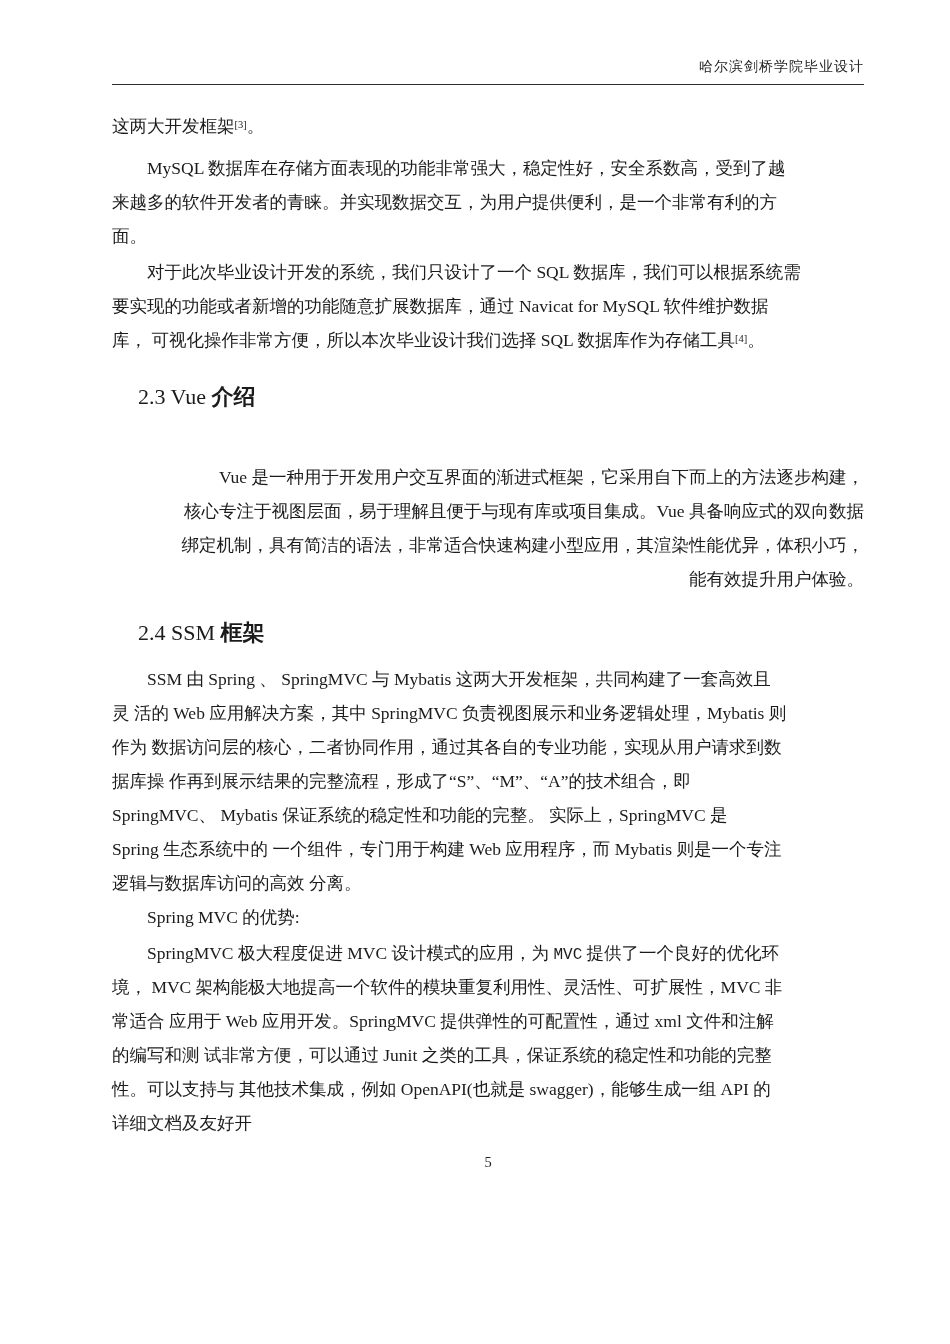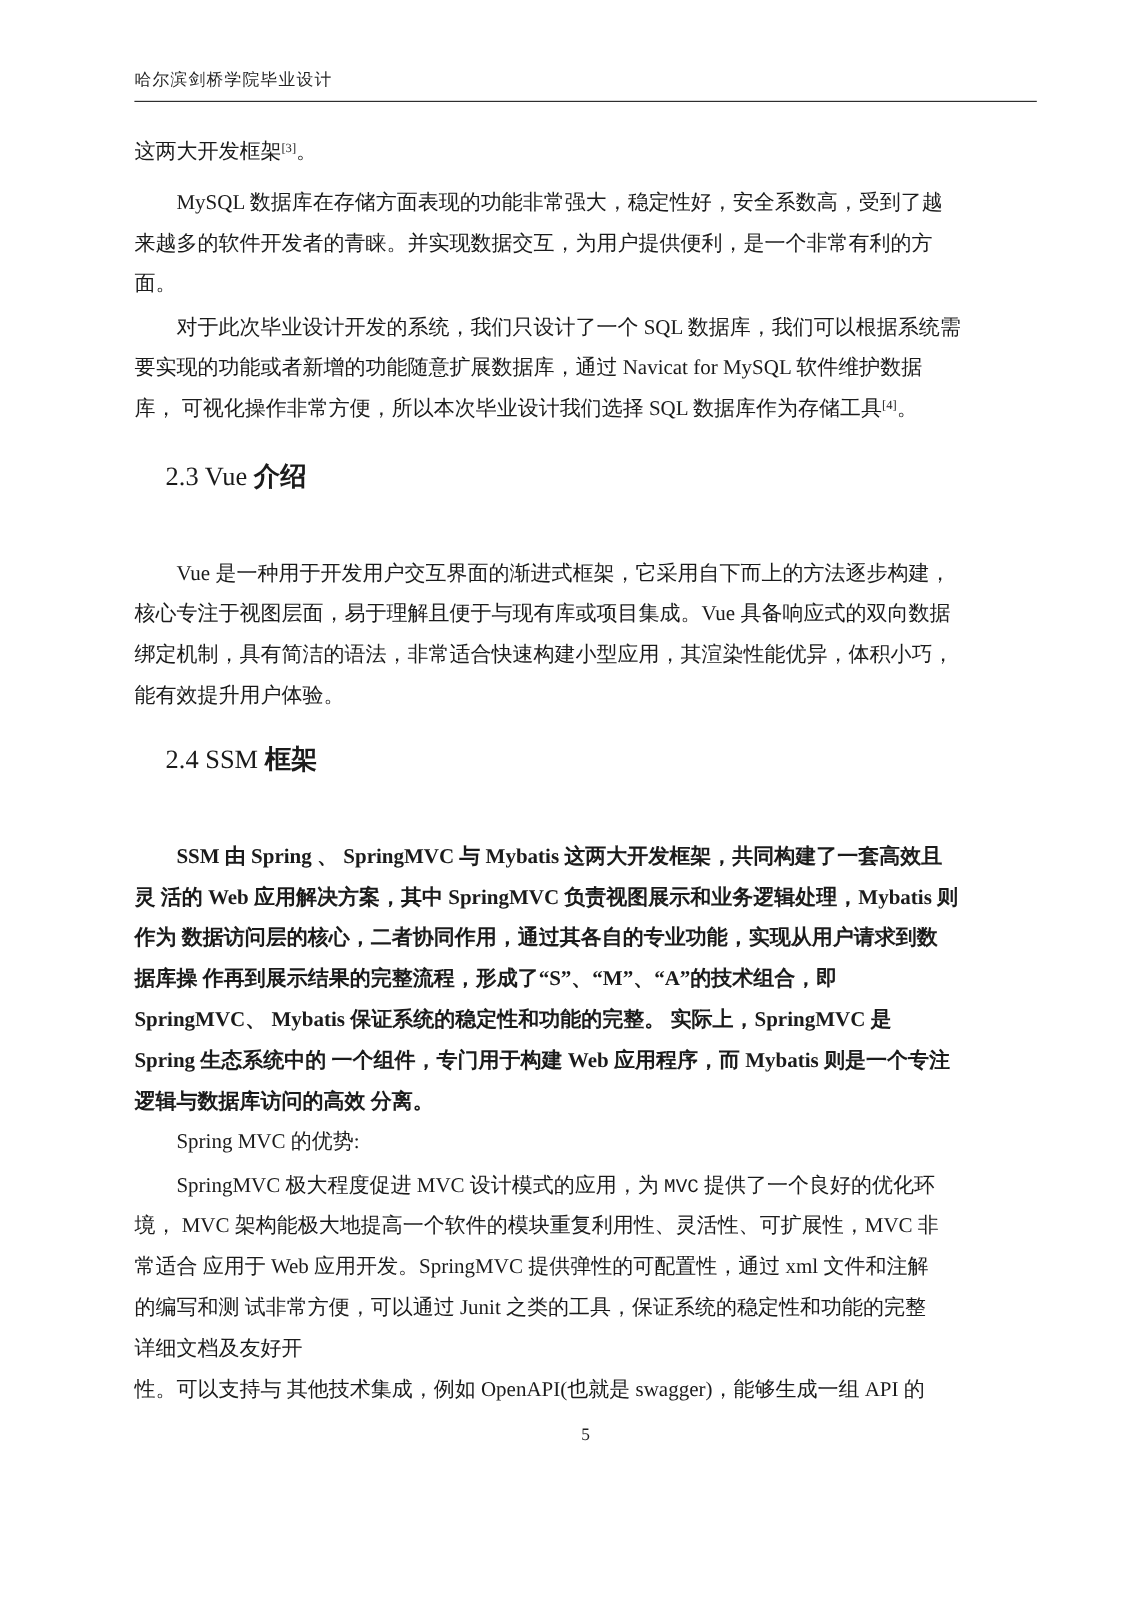--- a/index.html
+++ b/index.html
@@ -19,21 +19,21 @@
     margin-left: 112px;
     width: 752px;
   }
   
   header {
     border-bottom: 1.5px solid #2e2e2e;
   }
   .header-title {
     padding-top: 58px;
     padding-bottom: 8px;
-    text-align: left;
+    text-align: right;
     font-size: 14px;
     letter-spacing: 1px;
     color: #1f1f1f;
   }
   
   .para {
     font-size: 17.5px;
   }
   .line {
     height: 34px;
@@ -65,23 +65,23 @@
   }
   .heading .hc {
     font-family: "Liberation Sans", "DejaVu Sans", sans-serif;
     font-weight: bold;
   }
   
   [data-name="para-core-elements"]      { margin-top: 24px; }
   [data-name="para-mysql"]              { margin-top: 8px; }
   [data-name="para-sql-database"]       { margin-top: 2px; }
   [data-name="heading-2-3-vue"]         { margin-top: 25px; }
-  [data-name="para-vue"]                { margin-top: 48px; }
+  [data-name="para-vue"]                { margin-top: 48px; text-align: right; }
   [data-name="heading-2-4-ssm"]         { margin-top: 22px; }
-  [data-name="para-ssm"]                { margin-top: 48px; font-weight: bold; }
+  [data-name="para-ssm"]                { margin-top: 14px; }
   [data-name="para-springmvc-advantages"] { margin-top: 0; }
   [data-name="para-springmvc-detail"]   { margin-top: 2px; }
   
   footer {
     margin-top: 14px;
   }
   .page-number {
     text-align: center;
     font-size: 14.5px;
     color: #222222;
@@ -128,22 +128,22 @@
         <div class="line" data-name="text-line"><span data-name="text-segment">逻辑与数据库访问的高效 分离。</span></div>
       </div>
       <div class="para" data-name="para-springmvc-advantages">
         <div class="line indent" data-name="text-line"><span data-name="text-segment">Spring MVC 的优势:</span></div>
       </div>
       <div class="para" data-name="para-springmvc-detail">
         <div class="line indent" data-name="text-line"><span data-name="text-segment">SpringMVC 极大程度促进 MVC 设计模式的应用，为 </span><span class="m" data-name="text-segment">MVC</span><span data-name="text-segment"> 提供了一个良好的优化环</span></div>
         <div class="line" data-name="text-line"><span data-name="text-segment">境， MVC 架构能极大地提高一个软件的模块重复利用性、灵活性、可扩展性，MVC 非</span></div>
         <div class="line" data-name="text-line"><span data-name="text-segment">常适合 应用于 Web 应用开发。SpringMVC 提供弹性的可配置性，通过 xml 文件和注解</span></div>
         <div class="line" data-name="text-line"><span data-name="text-segment">的编写和测 试非常方便，可以通过 Junit 之类的工具，保证系统的稳定性和功能的完整</span></div>
+        <div class="line" data-name="text-line"><span data-name="text-segment">性。可以支持与 其他技术集成，例如 OpenAPI(也就是 swagger)，能够生成一组 API 的</span></div>
         <div class="line" data-name="text-line"><span data-name="text-segment">详细文档及友好开</span></div>
-        <div class="line" data-name="text-line"><span data-name="text-segment">性。可以支持与 其他技术集成，例如 OpenAPI(也就是 swagger)，能够生成一组 API 的</span></div>
       </div>
     </main>
 
   <footer data-name="page-footer">
     <div class="page-number" data-name="page-number">5</div>
   </footer>
 
 </div>
 
 </body></html>

